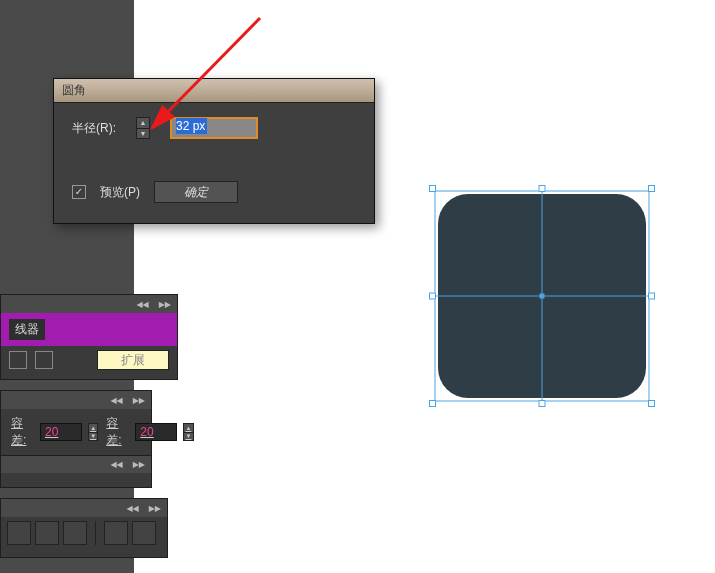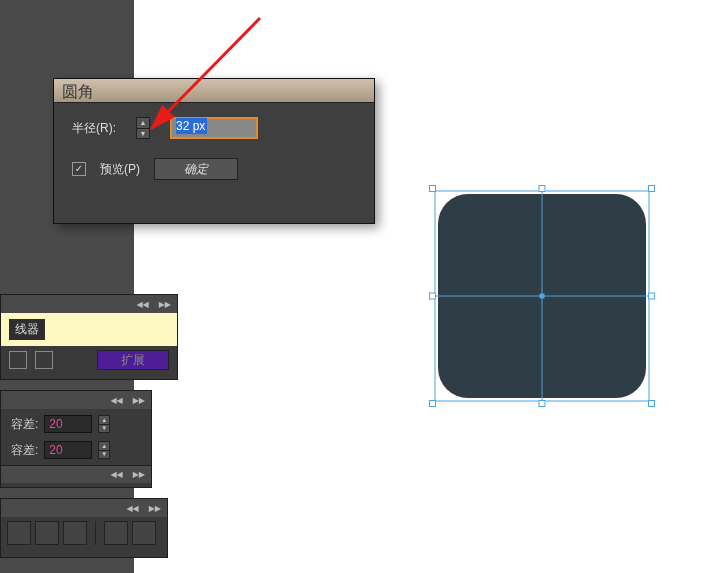--- a/index.html
+++ b/index.html
@@ -26,31 +26,31 @@
       width: 322px; height: 146px;
       background: #3f3f3f;
       border: 1px solid #111;
       box-shadow: 4px 4px 10px rgba(0,0,0,0.4);
     }
     .dialog-titlebar {
       height: 24px;
       background: linear-gradient(#cfc0af, #b9a892 60%, #a69780);
       color: #3a3a3a;
       padding: 3px 8px;
-      font-size: 16px;
+      font-size: 12px;
       border-bottom: 1px solid #222;
     }
     .dialog-body {
       padding: 14px 18px;
       color: #ddd;
     }
     .field-row {
       display: flex; align-items: center;
       gap: 20px;
-      margin-bottom: 19px;
+      margin-bottom: 42px;
     }
     .field-label { color: #ddd; }
     .stepper {
       display: flex; flex-direction: column;
       width: 14px; height: 22px;
       background: #535353;
       border: 1px solid #222;
     }
     .stepper div {
       flex: 1;
@@ -138,38 +138,38 @@
       height: 18px;
       background: #4a4a4a;
       display: flex; align-items: center; justify-content: flex-end;
       gap: 10px; padding: 0 6px;
     }
     .panel-head .tri { font-size: 8px; color: #bbb; }
     .panel-1 { left: 0; top: 294px; width: 178px; height: 86px; }
     .panel-1 .row1 {
       display: flex; align-items: flex-start; gap: 6px;
       padding: 6px 8px;
-      background: #fef9c3;
+      background: #a21caf;
     }
     .panel-1 .tabish { background: #2e2e2e; color: #ddd; padding: 2px 6px; }
     .panel-1 .row2 {
       display: flex; align-items: center; gap: 8px;
       padding: 4px 8px;
     }
     .icon-square {
       width: 18px; height: 18px; border: 1px solid #888;
       display: inline-flex; align-items: center; justify-content: center;
     }
     .ext-btn {
       width: 72px; height: 20px;
-      background: #4c1d95; border: 1px solid #222;
+      background: #fef9c3; border: 1px solid #222;
       color: #888; display: inline-flex; align-items: center; justify-content: center;
     }
     .panel-2 { left: 0; top: 390px; width: 152px; height: 98px; }
-    .panel-2 .rows { padding: 6px 10px; display: flex; flex-direction: column; gap: 8px; }
+    .panel-2 .rows { padding: 6px 10px; display: flex; flex-direction: row; gap: 8px; text-decoration: underline; }
     .tol-row { display: flex; align-items: center; gap: 6px; }
     .tol-input {
       width: 48px; height: 18px; background: #2a2a2a;
       border: 1px solid #111; color: #ec4899; padding: 0 4px;
       display: inline-flex; align-items: center;
     }
     .tol-stepper {
       width: 12px; height: 18px;
       display: flex; flex-direction: column;
       border: 1px solid #222; background: #535353;

